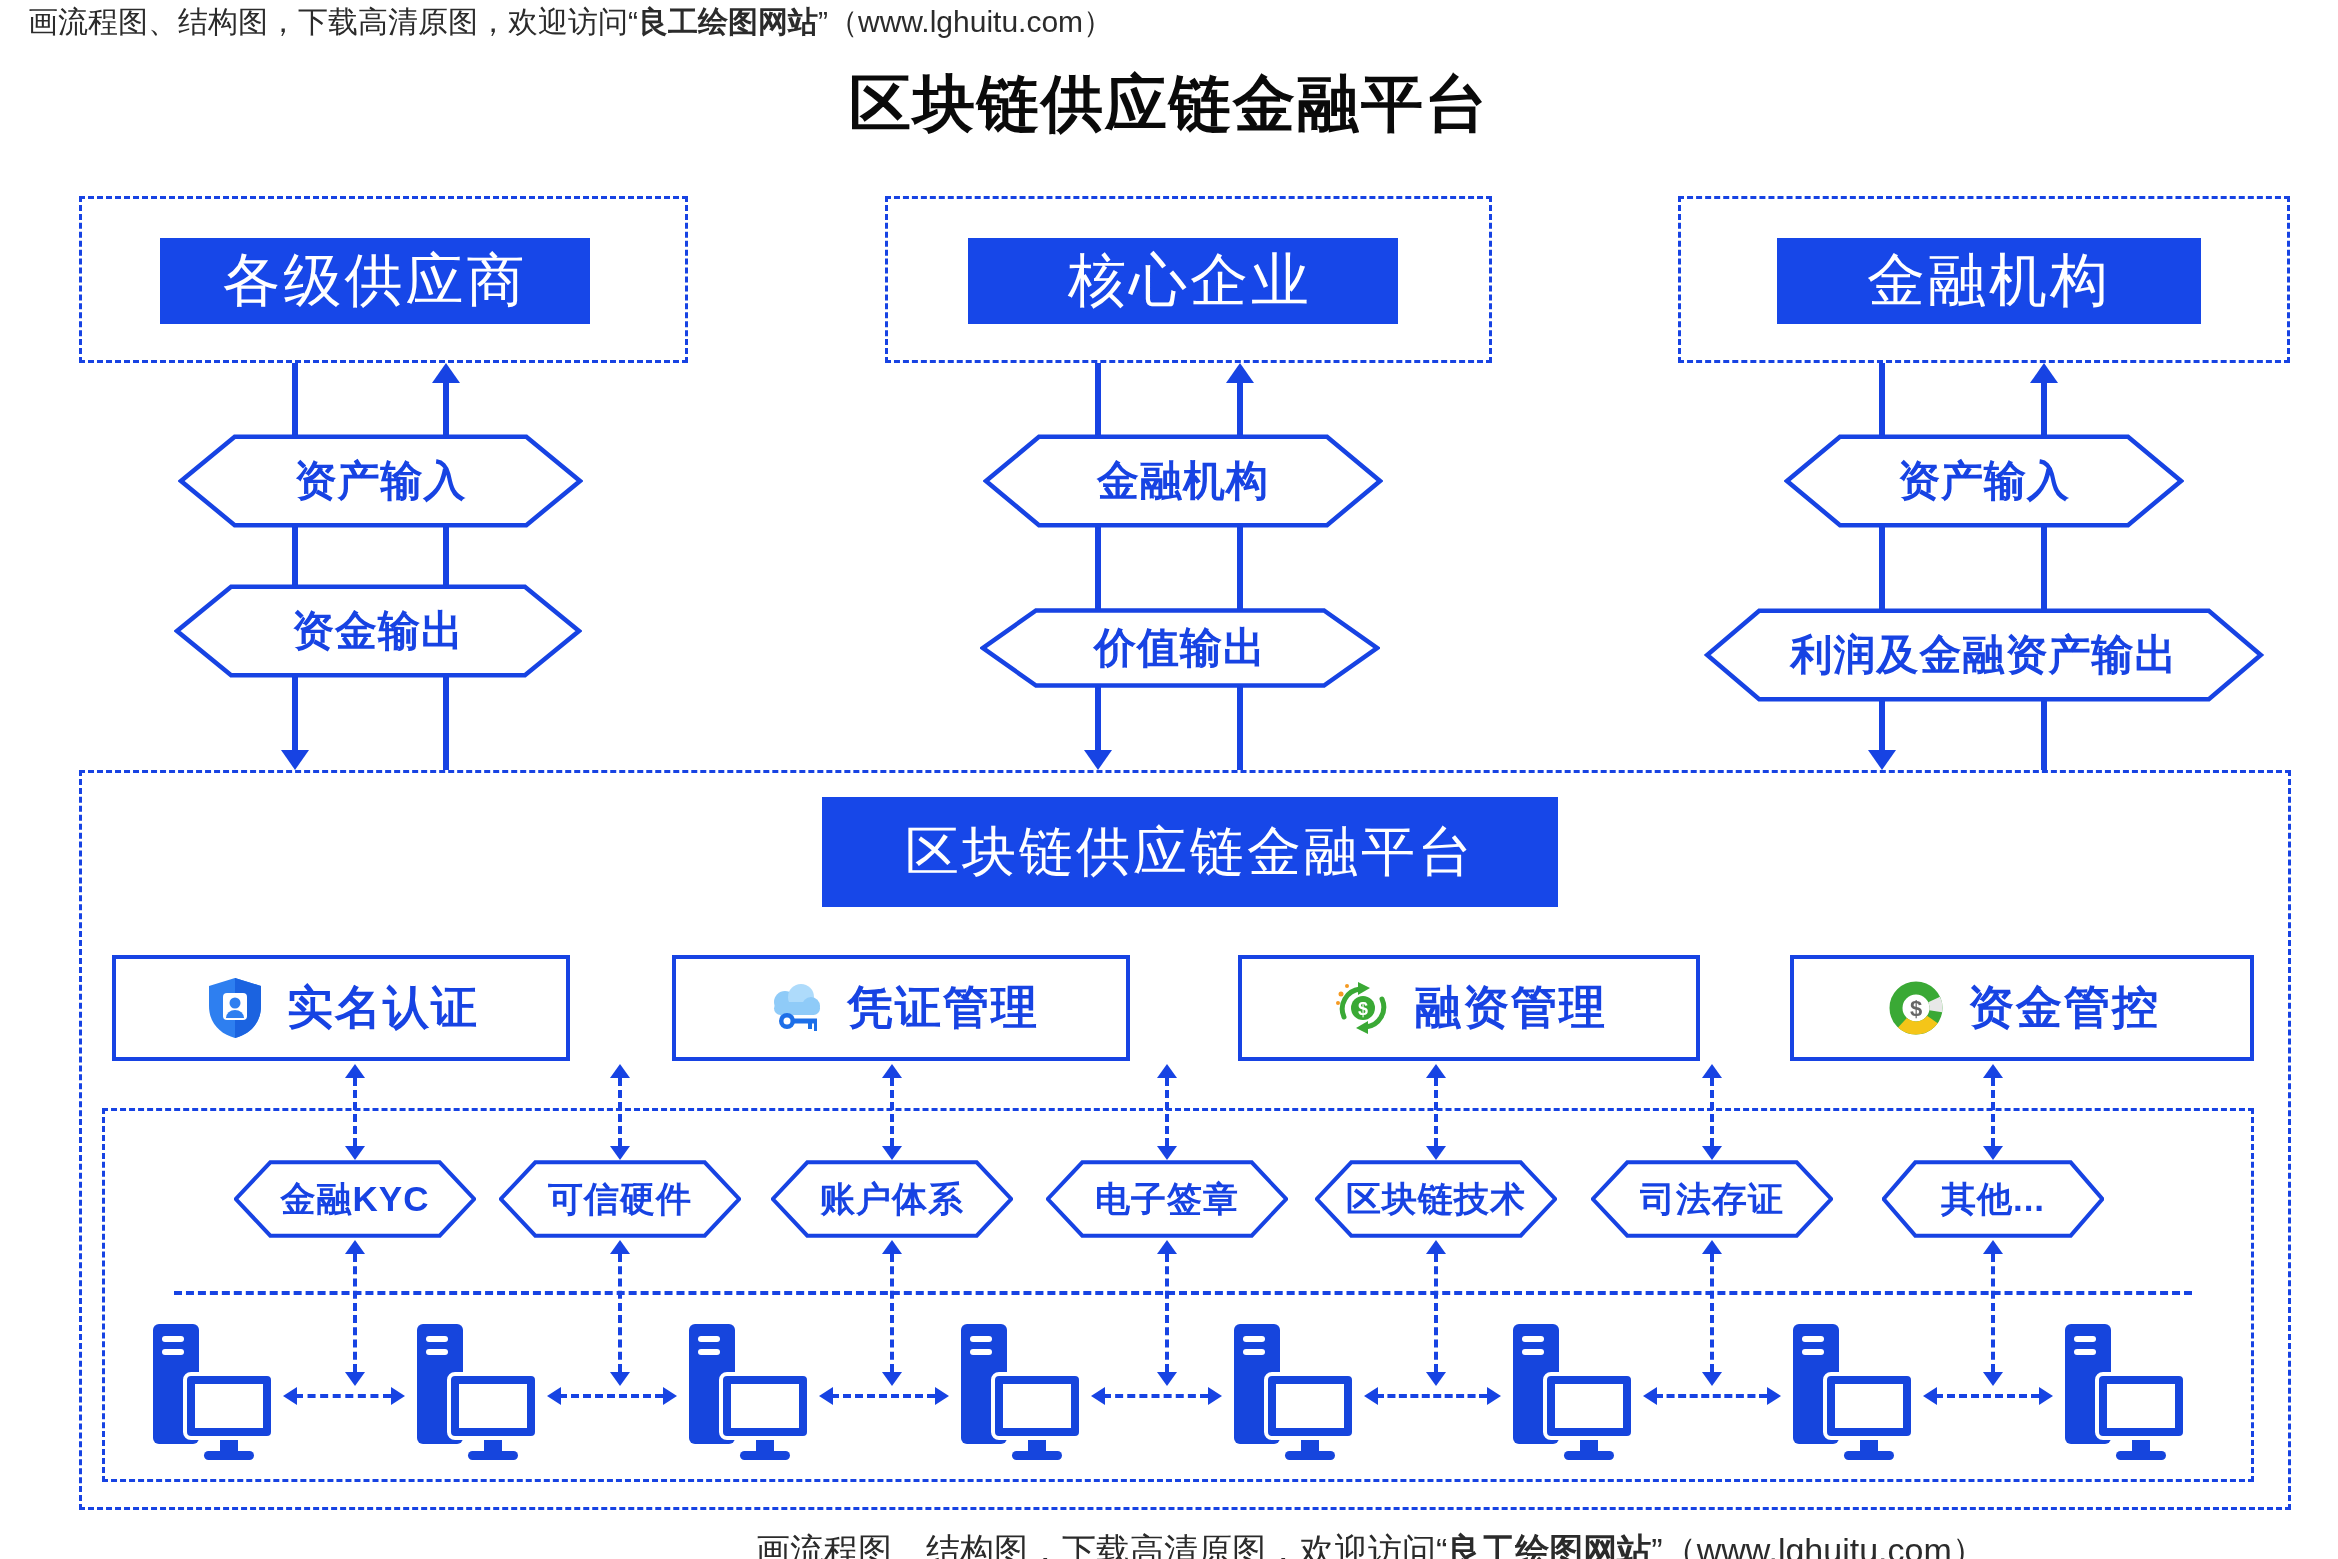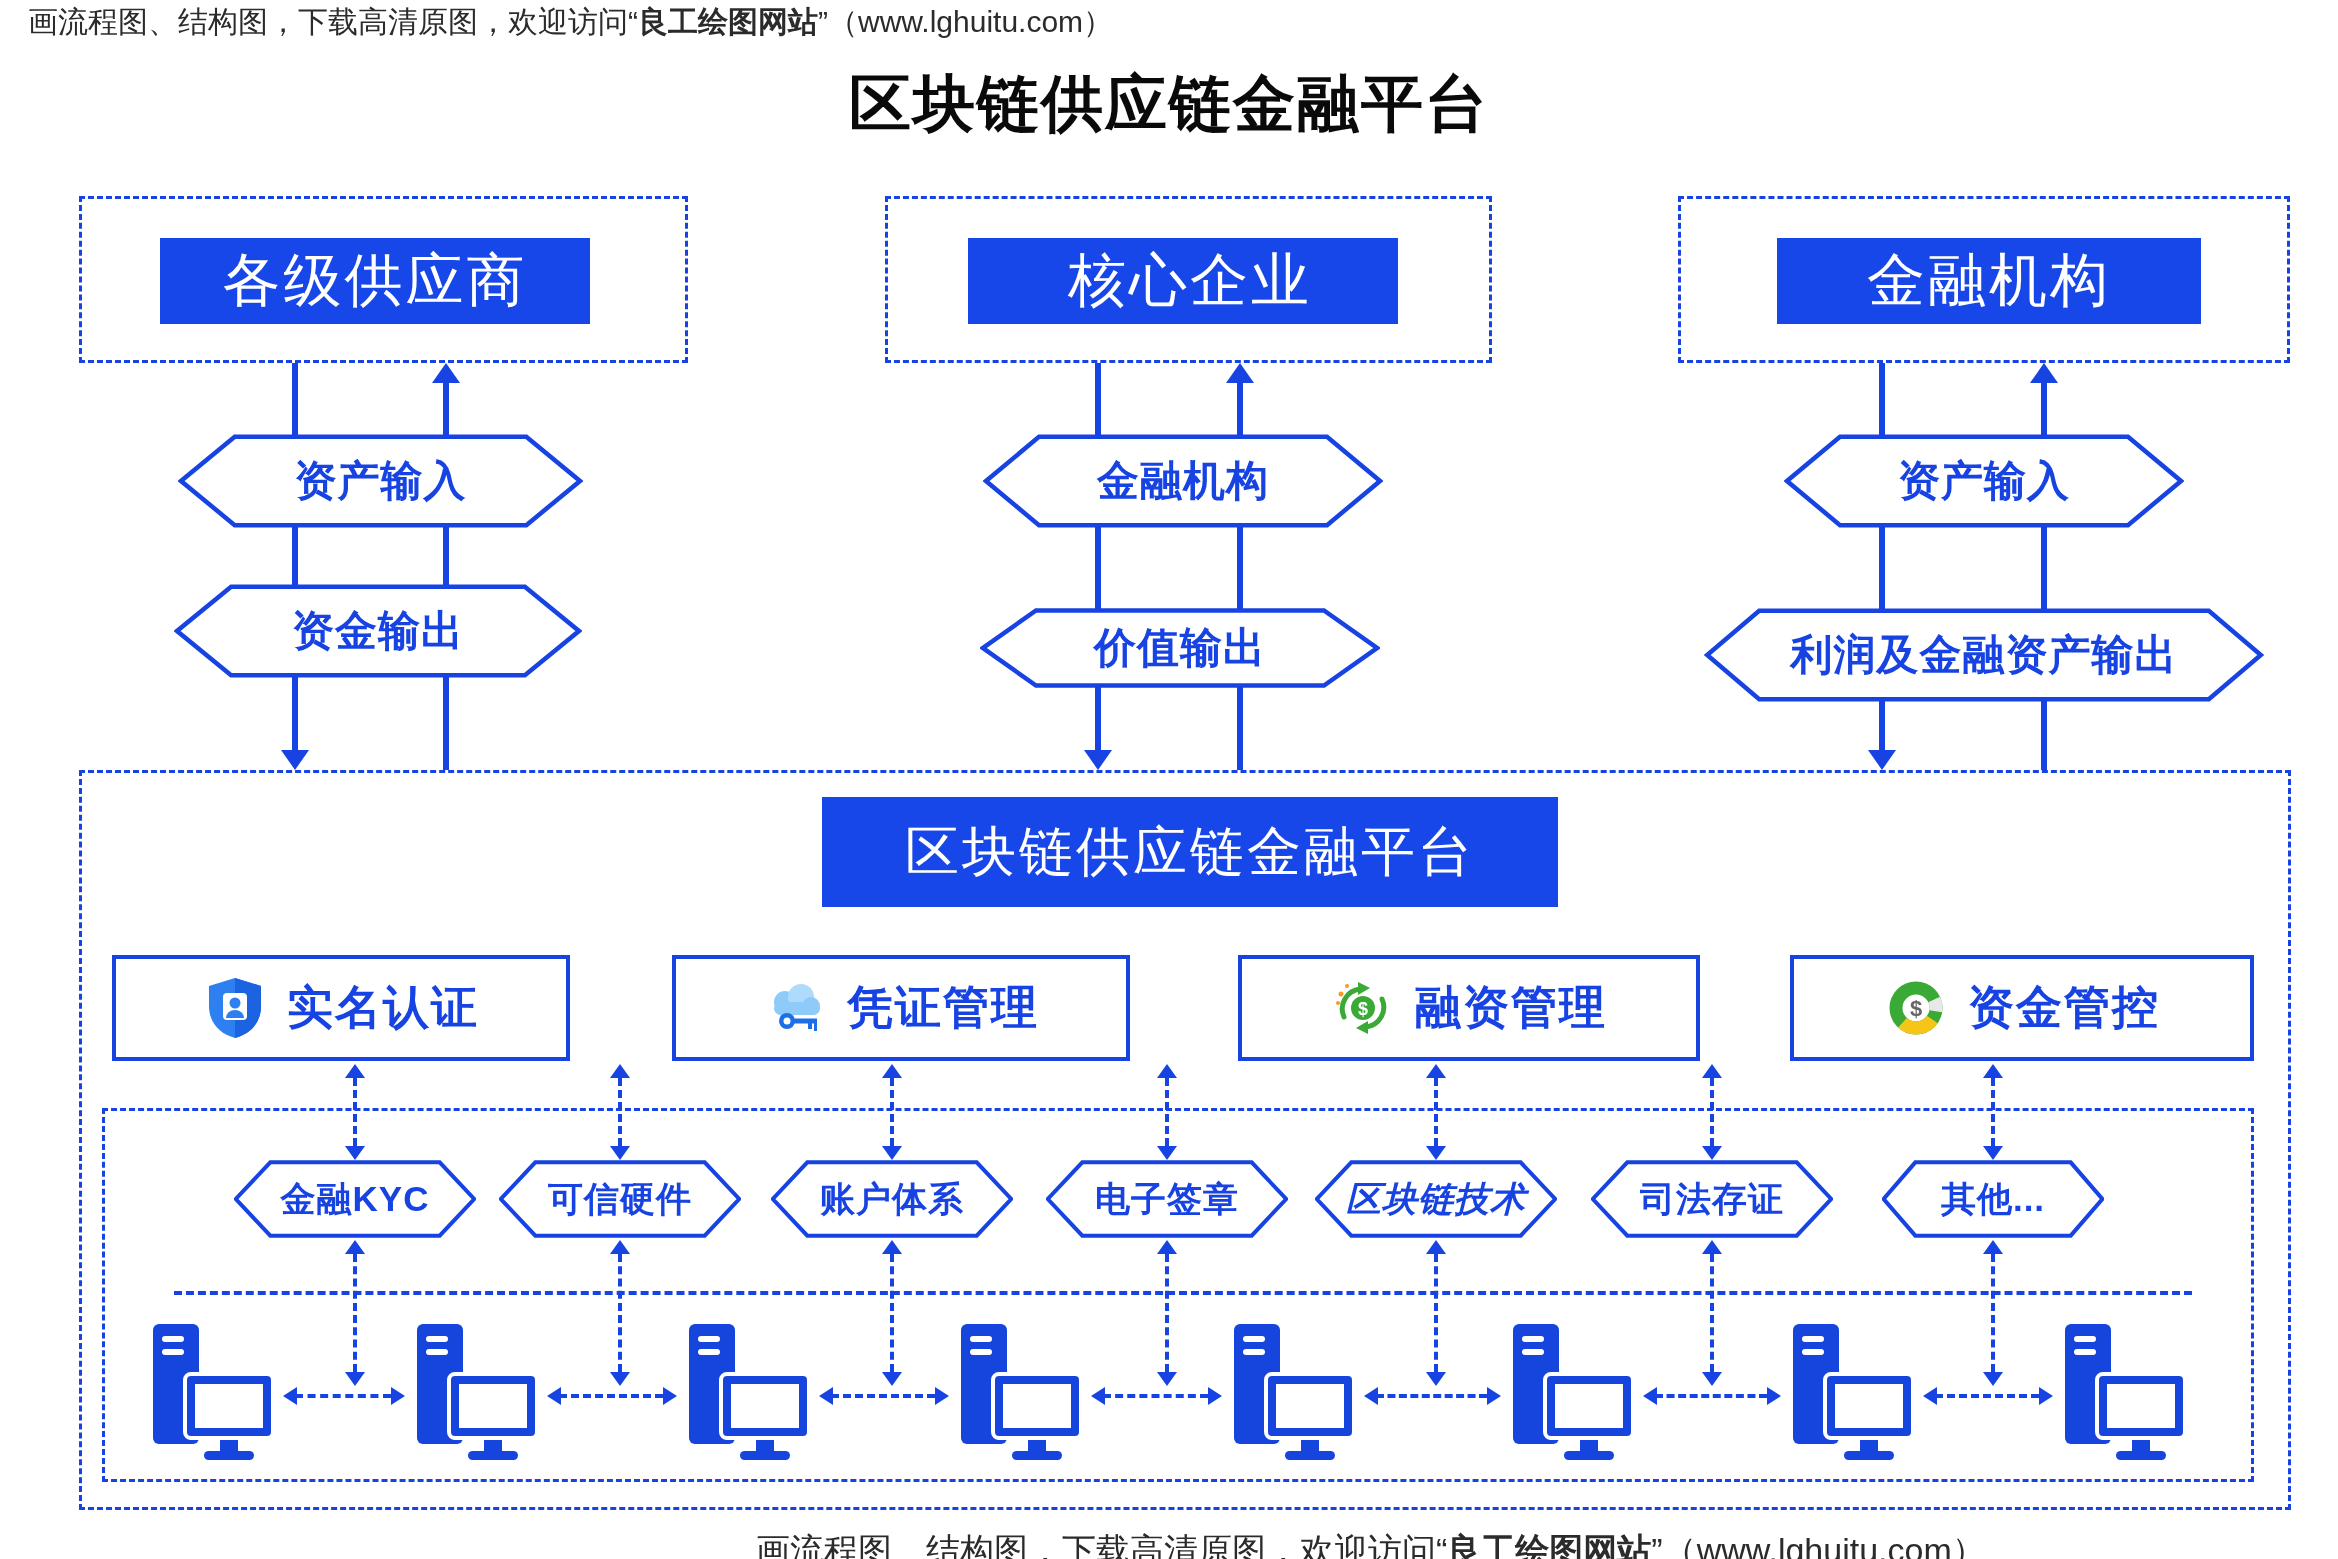--- a/index.html
+++ b/index.html
@@ -237,21 +237,21 @@
       <polygon points="30,1.5 170,1.5 198.5,25 170,48.5 30,48.5 1.5,25" fill="#fff" stroke="#1743E3" stroke-width="4" vector-effect="non-scaling-stroke"></polygon>
     </svg>
     <span class="hex-label">账户体系</span>
   </div>
   <div class="hex hex-sm" style="left:1046px;top:1160px;width:242px;height:78px;">
     <svg viewBox="0 0 200 50" preserveAspectRatio="none">
       <polygon points="30,1.5 170,1.5 198.5,25 170,48.5 30,48.5 1.5,25" fill="#fff" stroke="#1743E3" stroke-width="4" vector-effect="non-scaling-stroke"></polygon>
     </svg>
     <span class="hex-label">电子签章</span>
   </div>
-  <div class="hex hex-sm" style="left:1315px;top:1160px;width:242px;height:78px;font-style:italic;">
+  <div class="hex hex-sm" style="left:1315px;top:1160px;width:242px;height:78px;">
     <svg viewBox="0 0 200 50" preserveAspectRatio="none">
       <polygon points="30,1.5 170,1.5 198.5,25 170,48.5 30,48.5 1.5,25" fill="#fff" stroke="#1743E3" stroke-width="4" vector-effect="non-scaling-stroke"></polygon>
     </svg>
     <span class="hex-label">区块链技术</span>
   </div>
   <div class="hex hex-sm" style="left:1591px;top:1160px;width:242px;height:78px;">
     <svg viewBox="0 0 200 50" preserveAspectRatio="none">
       <polygon points="30,1.5 170,1.5 198.5,25 170,48.5 30,48.5 1.5,25" fill="#fff" stroke="#1743E3" stroke-width="4" vector-effect="non-scaling-stroke"></polygon>
     </svg>
     <span class="hex-label">司法存证</span>

